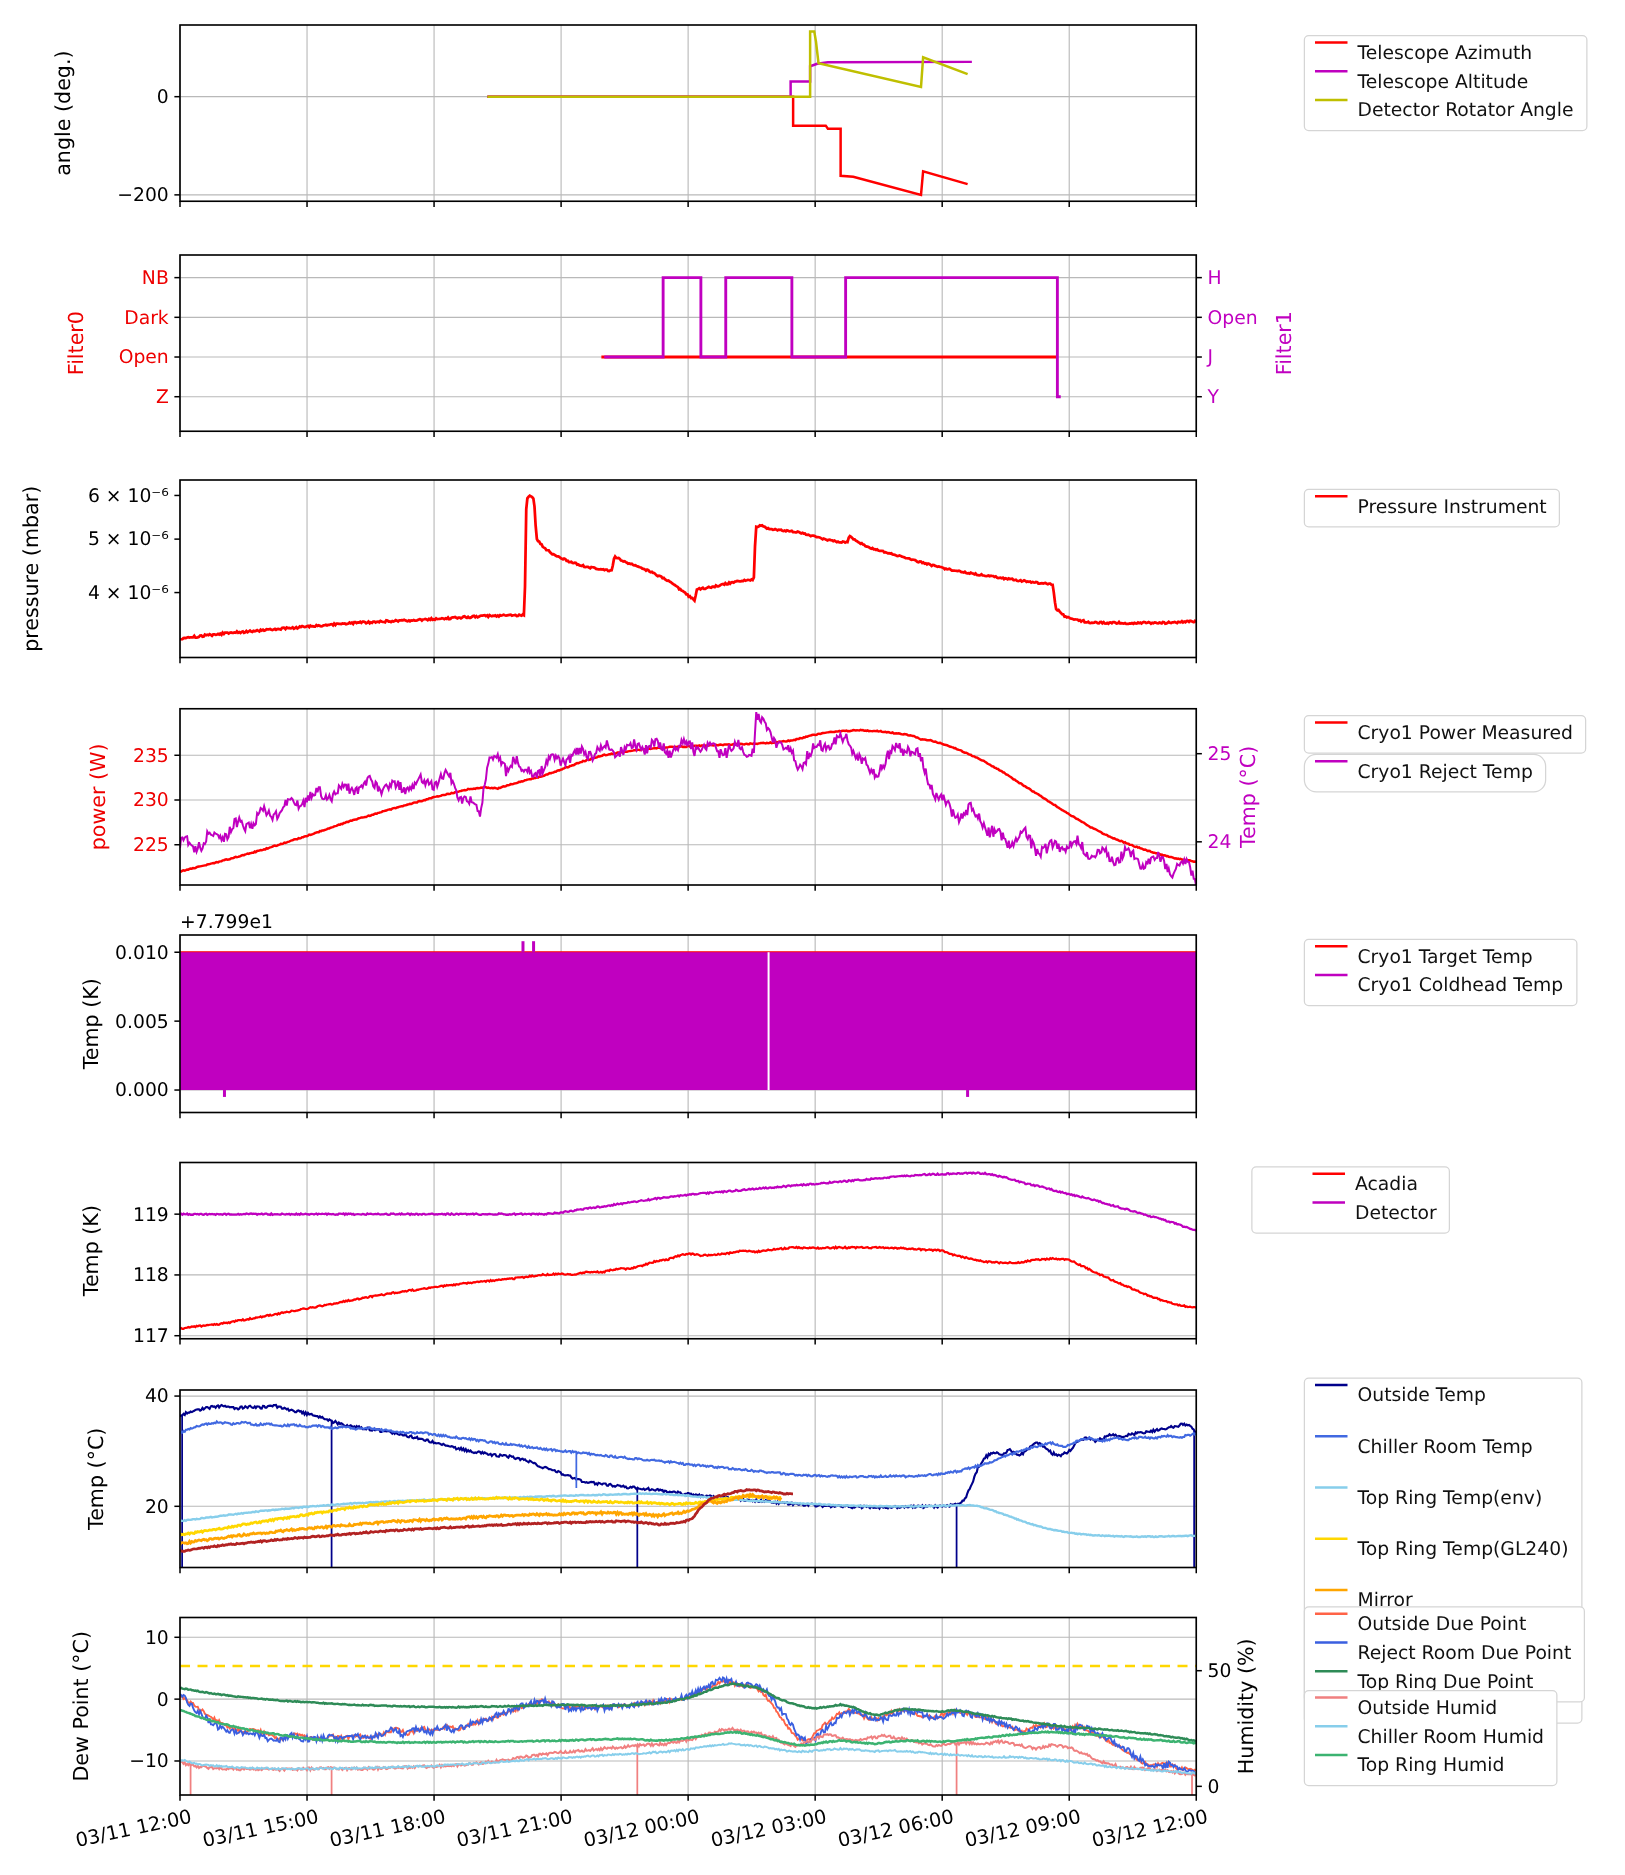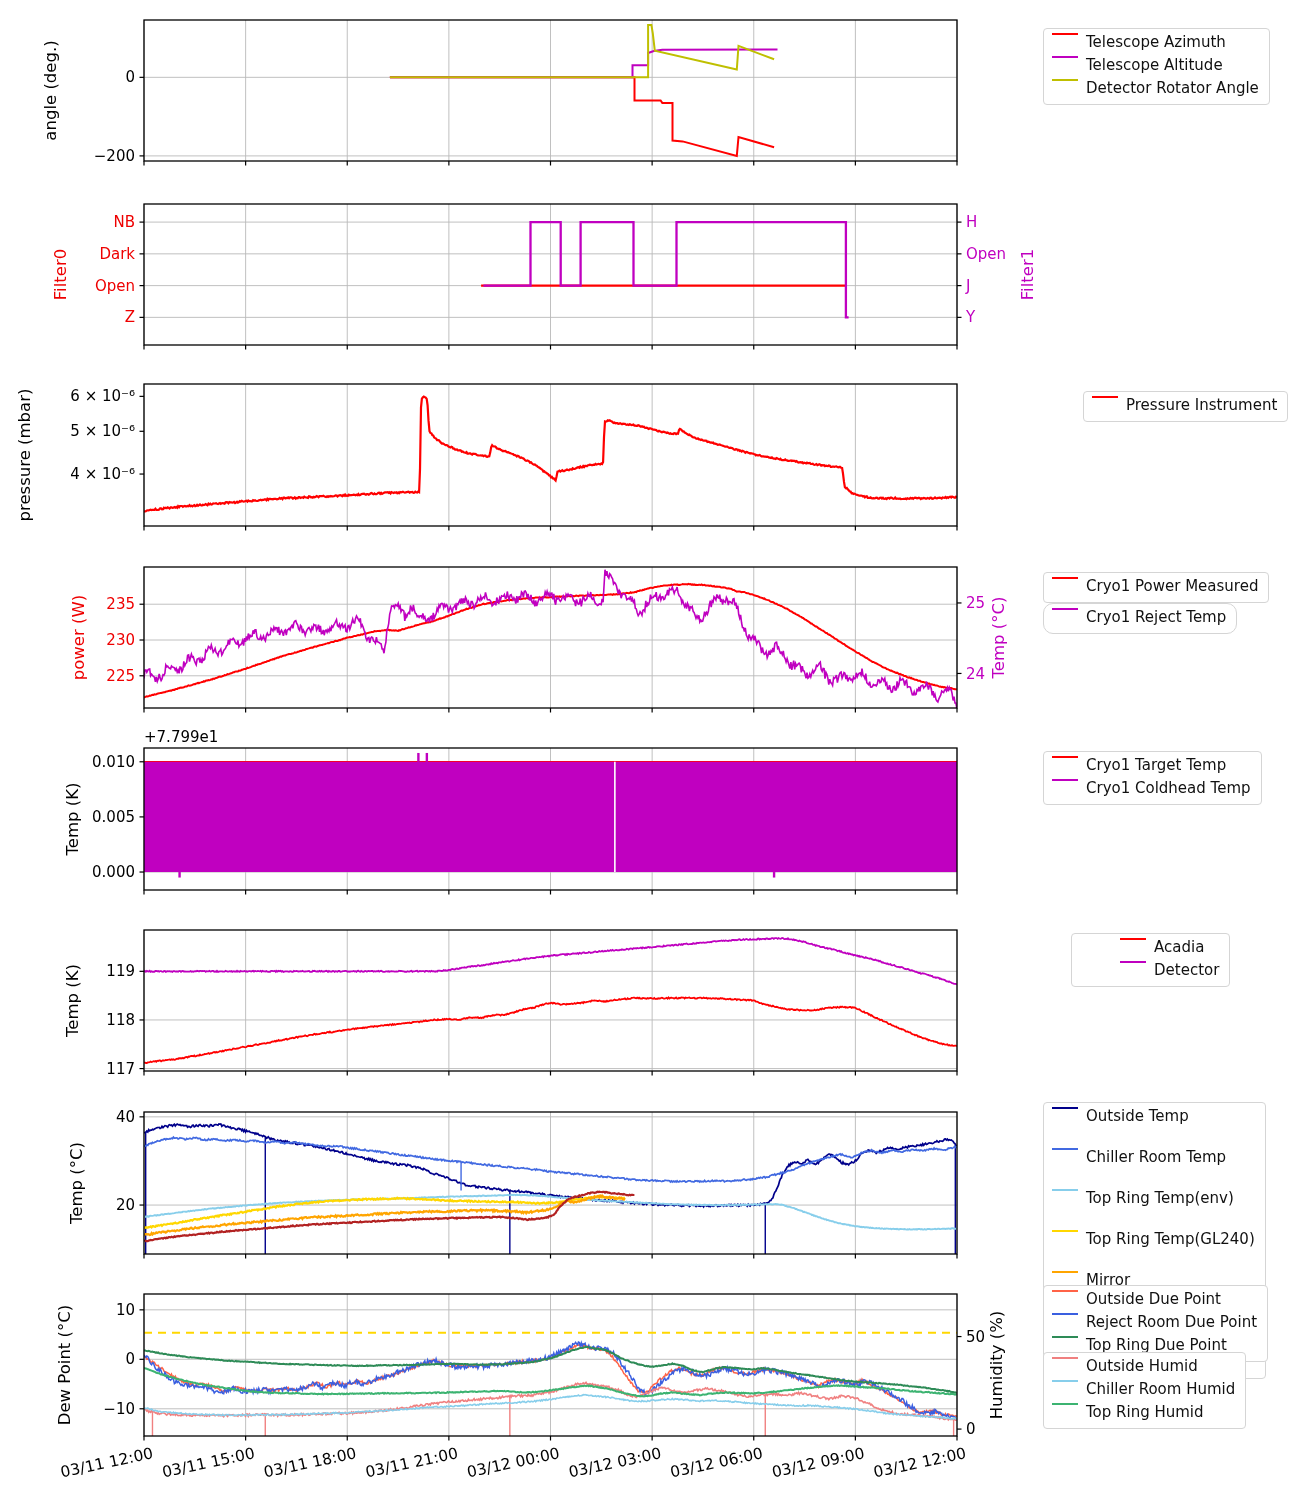--- a/index.html
+++ b/index.html
@@ -380,21 +380,21 @@
         </div>
         <div class="legend-row">
           <span class="legend-swatch" style="border-top-color: rgb(191, 0, 191);"></span>
           <span class="legend-label">Telescope Altitude</span>
         </div>
         <div class="legend-row">
           <span class="legend-swatch" style="border-top-color: rgb(191, 191, 0);"></span>
           <span class="legend-label">Detector Rotator Angle</span>
         </div>
       </div>
-      <div class="legend-box" style="left: 1043px; top: 391px; margin-left: 40px;">
+      <div class="legend-box" style="left: 1043px; top: 391px;">
         <div class="legend-row">
           <span class="legend-swatch" style="border-top-color: rgb(255, 0, 0);"></span>
           <span class="legend-label">Pressure Instrument</span>
         </div>
       </div>
       <div class="legend-box" style="left: 1043px; top: 572px;">
         <div class="legend-row">
           <span class="legend-swatch" style="border-top-color: rgb(255, 0, 0);"></span>
           <span class="legend-label">Cryo1 Power Measured</span>
         </div>
@@ -408,21 +408,21 @@
       <div class="legend-box" style="left: 1043px; top: 751px;">
         <div class="legend-row">
           <span class="legend-swatch" style="border-top-color: rgb(255, 0, 0);"></span>
           <span class="legend-label">Cryo1 Target Temp</span>
         </div>
         <div class="legend-row">
           <span class="legend-swatch" style="border-top-color: rgb(192, 0, 192);"></span>
           <span class="legend-label">Cryo1 Coldhead Temp</span>
         </div>
       </div>
-      <div class="legend-box" style="left: 1071px; top: 933px; padding-left: 48px;">
+      <div class="legend-box" style="left: 1001px; top: 933px; padding-left: 48px;">
         <div class="legend-row">
           <span class="legend-swatch" style="border-top-color: rgb(255, 0, 0);"></span>
           <span class="legend-label">Acadia</span>
         </div>
         <div class="legend-row">
           <span class="legend-swatch" style="border-top-color: rgb(191, 0, 191);"></span>
           <span class="legend-label">Detector</span>
         </div>
       </div>
       <div class="legend-box" style="left: 1043px; top: 1102px; gap: 20px;">

